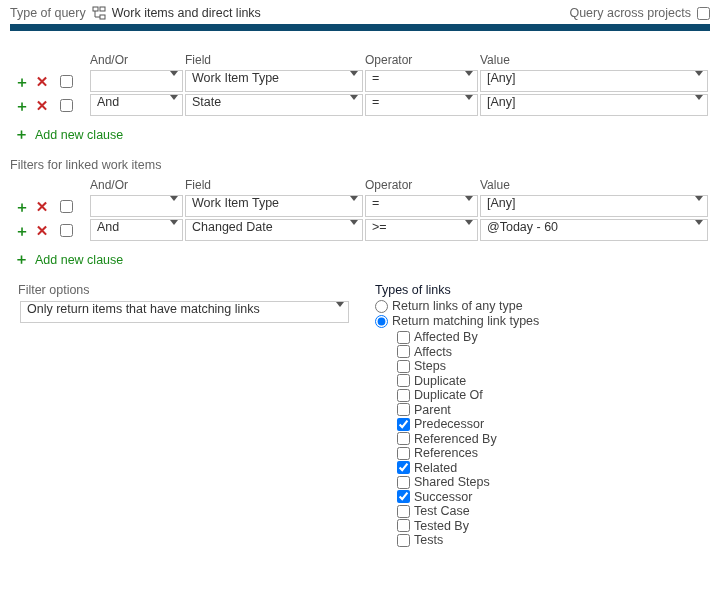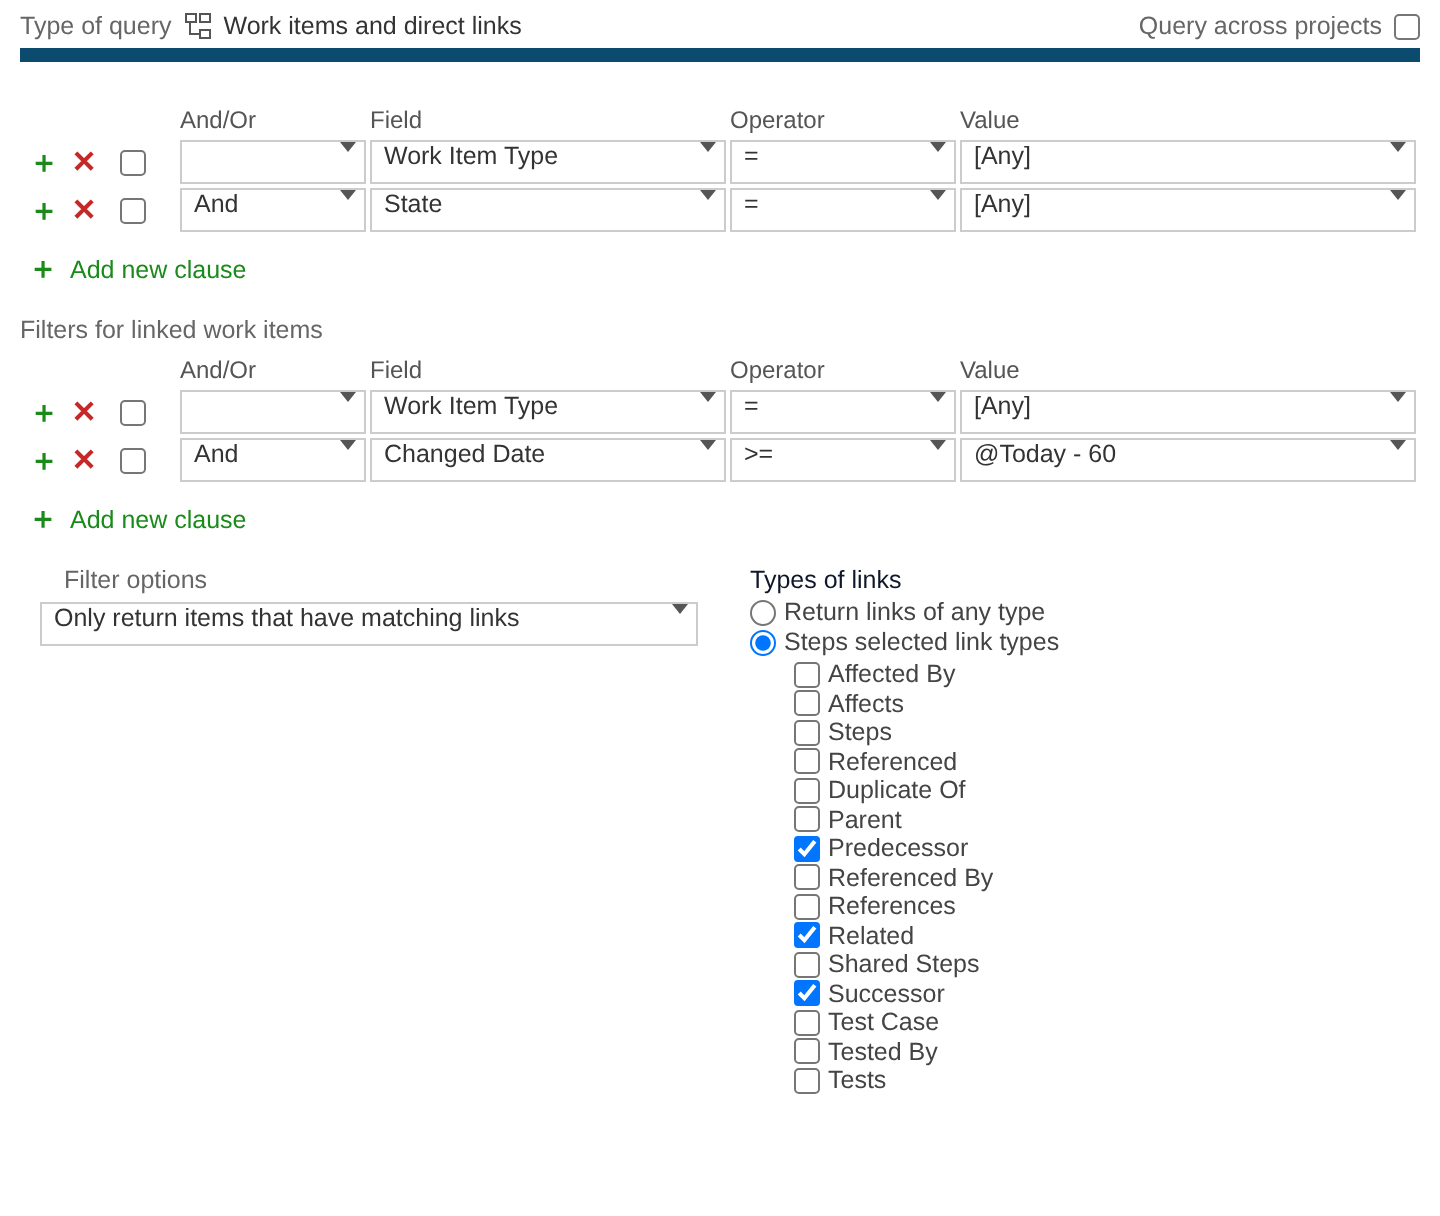--- a/index.html
+++ b/index.html
@@ -87,21 +87,21 @@
   .add-clause .plus { font-size: 15px; font-weight: bold; }
 
   .section-title { color: #666; margin: 2px 0 4px 0; }
 
   .options-row {
     display: flex;
     gap: 24px;
     margin-top: 10px;
   }
   .filter-options-col { flex: 0 0 320px; }
-  .filter-options-col .title { color: #666; margin: 0 0 4px 22px; }
+  .filter-options-col .title { color: #666; margin: 0 0 4px 8px; }
 
   .links-col { flex: 1; }
   .links-col .title { color: #0f172a; margin: 0 0 2px 0; }
 
   .radio-row { display: flex; align-items: center; gap: 4px; margin: 1px 0; color: #444;}
   .radio-row input { margin: 0; }
 
   .lt-list { margin: 2px 0 0 22px; }
   .lt-item {
     display: flex; align-items: center; gap: 4px;
@@ -279,39 +279,39 @@
 
   <div class="links-col">
     <div class="title">Types of links</div>
 
     <label class="radio-row">
       <input type="radio" name="linkmode" style="">
       <span>Return links of any type</span>
     </label>
     <label class="radio-row">
       <input type="radio" name="linkmode" checked="" style="">
-      <span>Steps selected link types</span>
+      <span>Return matching link types</span>
     </label>
 
     <div class="lt-list" id="link-types-list">
         <label class="lt-item">
           <input type="checkbox" style="">
           <span>Affected By</span>
         </label>
         <label class="lt-item">
           <input type="checkbox" style="">
           <span>Affects</span>
         </label>
         <label class="lt-item">
           <input type="checkbox" style="">
           <span>Steps</span>
         </label>
         <label class="lt-item">
           <input type="checkbox" style="">
-          <span>Referenced</span>
+          <span>Duplicate</span>
         </label>
         <label class="lt-item">
           <input type="checkbox" style="">
           <span>Duplicate Of</span>
         </label>
         <label class="lt-item">
           <input type="checkbox" style="">
           <span>Parent</span>
         </label>
         <label class="lt-item">

